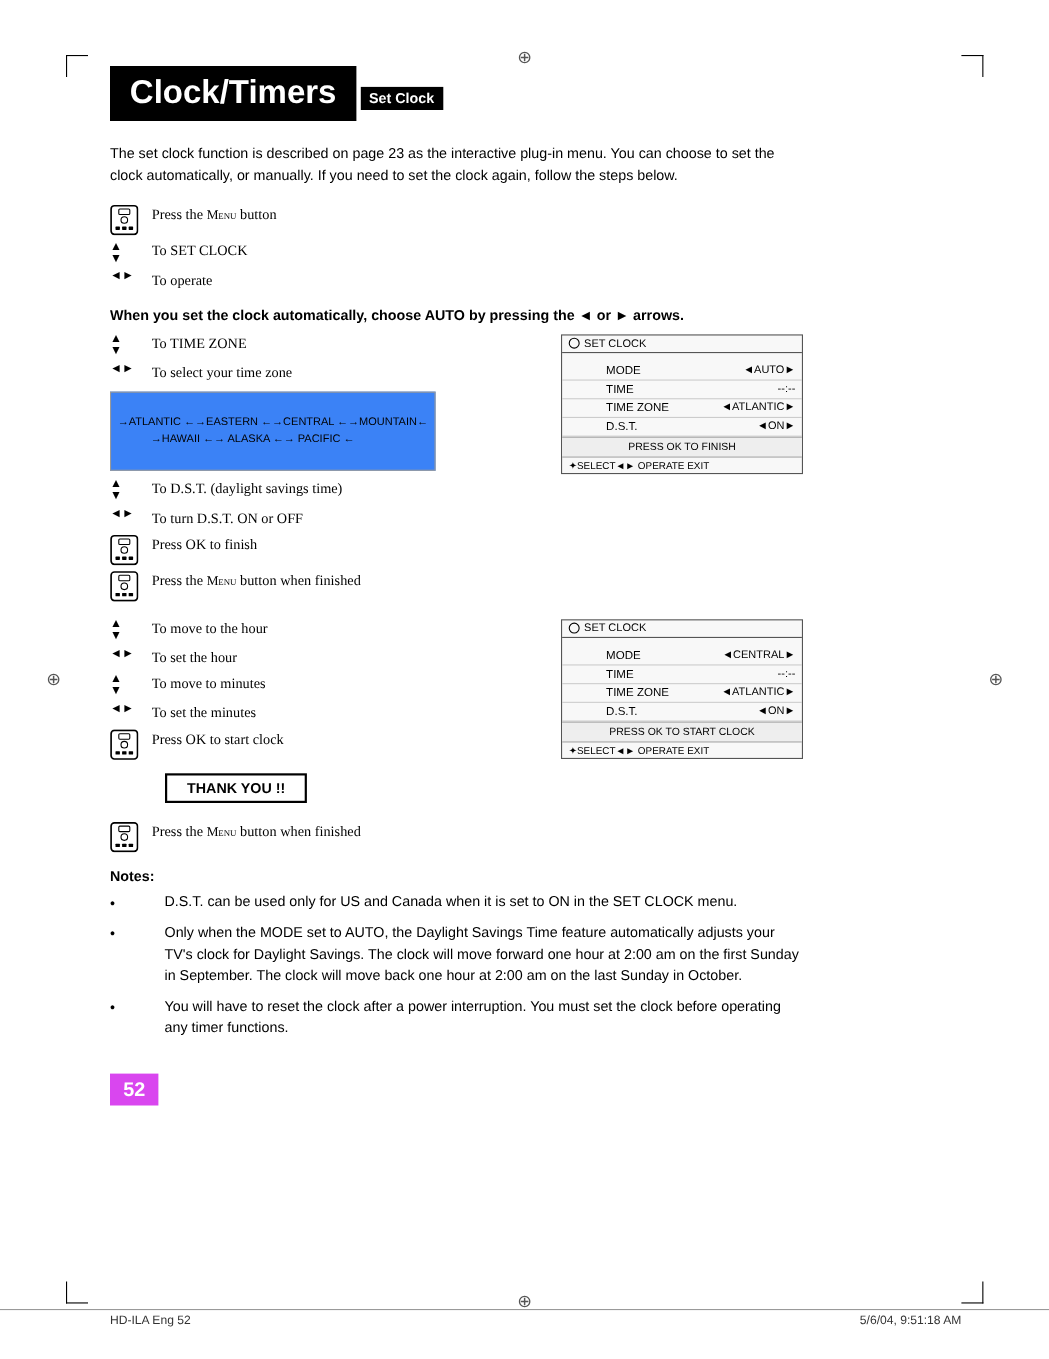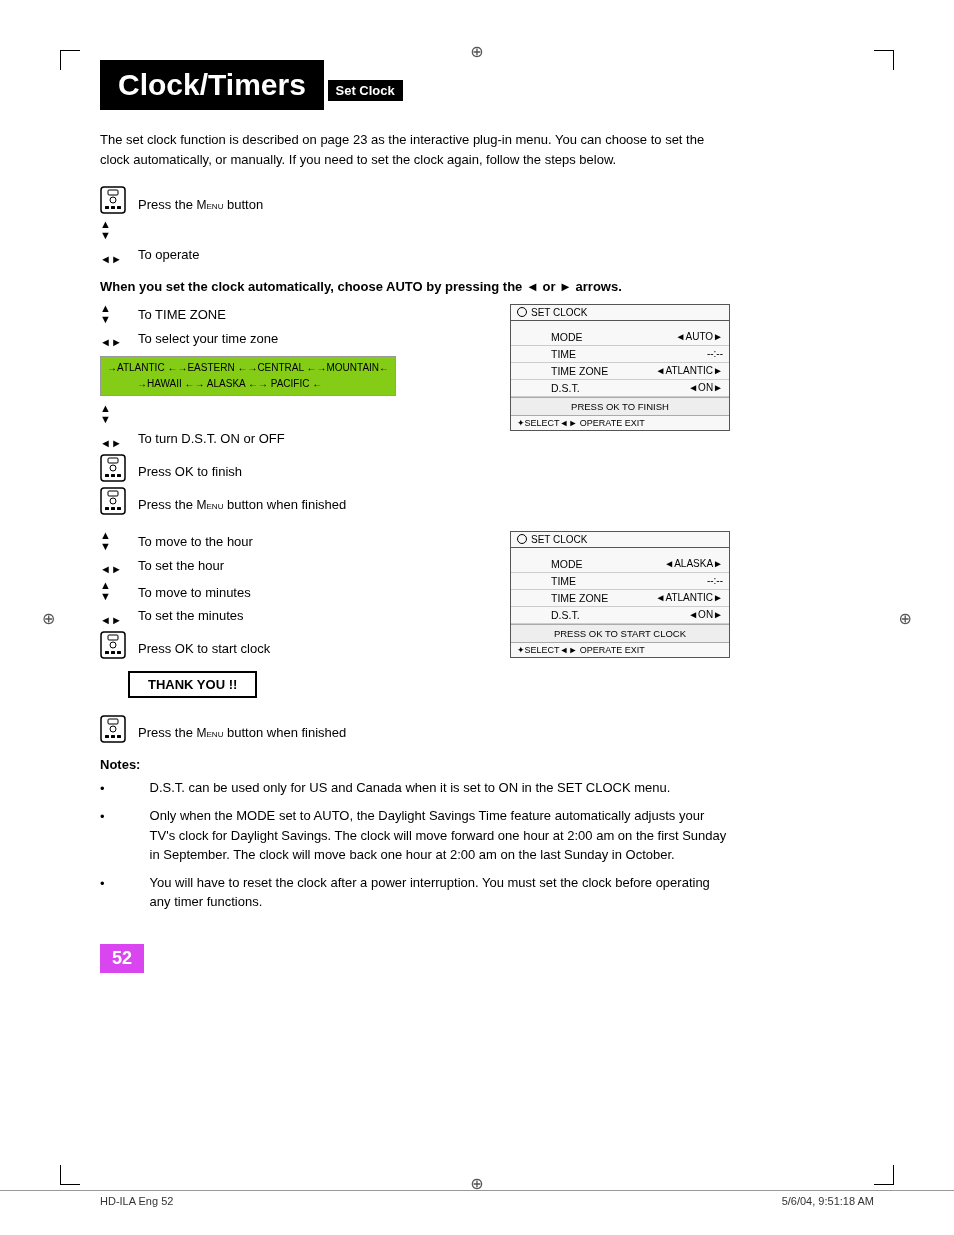--- a/index.html
+++ b/index.html
@@ -68,22 +68,23 @@
 
     .intro-text {
       font-size: 13px;
       line-height: 1.5;
       margin-bottom: 16px;
     }
 
     
     .instruction-row {
       display: flex;
-      align-items: flex-end;
+      align-items: flex-start;
       margin-bottom: 4px;
+      font-family: Liberation Serif, serif;
     }
     .icon-cell {
       width: 38px;
       flex-shrink: 0;
       display: flex;
       align-items: center;
       justify-content: flex-start;
       padding-top: 1px;
     }
     .text-cell {
@@ -175,24 +176,24 @@
       justify-content: space-between;
     }
     .screen-spacer {
       height: 8px;
     }
 
     
     .timezone-diagram {
       font-size: 10px;
       border: 1px solid #999;
-      padding: 3px 6px;
+      padding: 19px 6px;
       margin: 4px 0 6px 0;
       display: inline-block;
-      background: #84cc16;
+      background: #3b82f6;
       line-height: 1.6;
     }
 
     
     .thank-you-box {
       border: 2px solid #000;
       display: inline-block;
       padding: 4px 18px;
       font-weight: bold;
       font-size: 13px;
@@ -292,20 +293,21 @@
       </div>
       <div class="text-cell">Press the <span class="menu-text">Menu</span> button</div>
     </div>
     <div class="instruction-row">
       <div class="icon-cell">
         <div class="arrow-ud">
           <span class="arr">▲</span>
           <span class="arr">▼</span>
         </div>
       </div>
+      <div class="text-cell">To SET CLOCK</div>
     </div>
     <div class="instruction-row">
       <div class="icon-cell">
         <div class="arrow-lr">
           <span class="arr">◄</span>
           <span class="arr">►</span>
         </div>
       </div>
       <div class="text-cell">To operate</div>
     </div>
@@ -343,20 +345,21 @@
         <div style="padding-left:30px">→HAWAII ←→ ALASKA ←→ PACIFIC ←</div>
       </div>
       
       <div class="instruction-row">
         <div class="icon-cell">
           <div class="arrow-ud">
             <span class="arr">▲</span>
             <span class="arr">▼</span>
           </div>
         </div>
+        <div class="text-cell">To D.S.T. (daylight savings time)</div>
       </div>
       <div class="instruction-row">
         <div class="icon-cell">
           <div class="arrow-lr">
             <span class="arr">◄</span>
             <span class="arr">►</span>
           </div>
         </div>
         <div class="text-cell">To turn D.S.T. ON or OFF</div>
       </div>
@@ -465,21 +468,21 @@
             <rect x="8" y="4" width="10" height="5" rx="1" fill="none" stroke="#000" stroke-width="1"></rect>
             <circle cx="13" cy="14" r="3" fill="none" stroke="#000" stroke-width="1"></circle>
             <rect x="5" y="20" width="4" height="3" rx="0.5" fill="#000"></rect>
             <rect x="11" y="20" width="4" height="3" rx="0.5" fill="#000"></rect>
             <rect x="17" y="20" width="4" height="3" rx="0.5" fill="#000"></rect>
           </svg>
         </div>
         <div class="text-cell">Press OK to start clock</div>
       </div>
       
-      <div class="thank-you-box" style="margin-left: 28px; text-align: center;">THANK YOU !!</div>
+      <div class="thank-you-box" style="margin-left: 50px; text-align: center;">THANK YOU !!</div>
 
       
       <div class="instruction-row" style="margin-top: 8px;">
         <div class="icon-cell">
           <svg width="26" height="28" viewBox="0 0 26 28">
             <rect x="1" y="1" width="24" height="26" rx="3" fill="none" stroke="#000" stroke-width="1.5"></rect>
             <rect x="8" y="4" width="10" height="5" rx="1" fill="none" stroke="#000" stroke-width="1"></rect>
             <circle cx="13" cy="14" r="3" fill="none" stroke="#000" stroke-width="1"></circle>
             <rect x="5" y="20" width="4" height="3" rx="0.5" fill="#000"></rect>
             <rect x="11" y="20" width="4" height="3" rx="0.5" fill="#000"></rect>
@@ -492,21 +495,21 @@
 
     <div class="right-col">
       <div class="screen-box">
         <div class="screen-title-bar">
           <span class="circle-icon"></span>
           <span>SET CLOCK</span>
         </div>
         <div class="screen-spacer"></div>
         <div class="screen-row">
           <span class="label">MODE</span>
-          <span class="value">◄ALASKA►</span>
+          <span class="value">◄CENTRAL►</span>
         </div>
         <div class="screen-row">
           <span class="label">TIME</span>
           <span class="value">--:--</span>
         </div>
         <div class="screen-row">
           <span class="label">TIME ZONE</span>
           <span class="value">◄ATLANTIC►</span>
         </div>
         <div class="screen-row">

